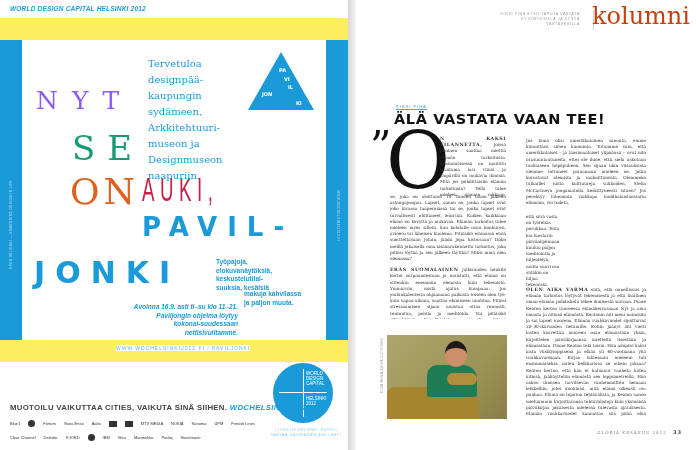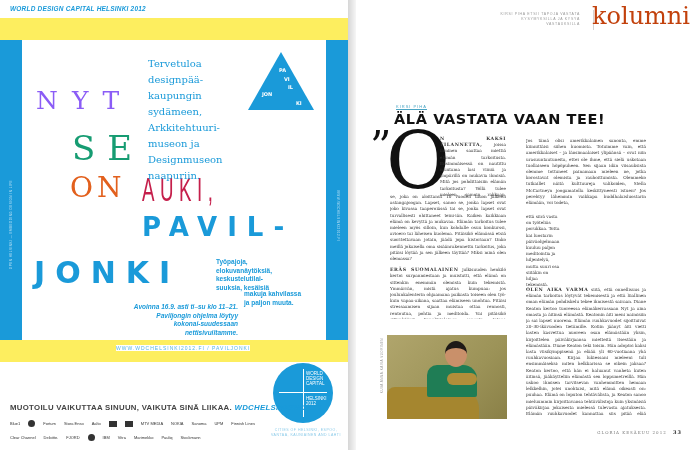--- a/index.html
+++ b/index.html
@@ -10,21 +10,21 @@
   .ad-top { position: absolute; left: 10px; top: 5px; font-size: 6.5px; font-weight: bold; font-style: italic; color: #1a9ad9; letter-spacing: 0.2px; }
   .yellow-top { position: absolute; left: 0; top: 18px; width: 348px; height: 22px; background: #fdee5f; }
   .blue-left { position: absolute; left: 0; top: 40px; width: 22px; height: 300px; background: #1a9ad9; }
   .blue-right { position: absolute; left: 326px; top: 40px; width: 22px; height: 300px; background: #1a9ad9; }
   .yellow-bot { position: absolute; left: 0; top: 340px; width: 348px; height: 22px; background: #fdee5f; }
   .vert-text { position: absolute; font-size: 3px; color: #bfe3f5; letter-spacing: 0.5px; writing-mode: vertical-rl; transform: rotate(180deg); white-space: nowrap; }
   .vt-left { left: 9px; top: 180px; }
   .vt-right { left: 336px; top: 190px; transform: none; }
   .nyt { position: absolute; left: 36px; top: 88px; font-family: "DejaVu Serif", serif; font-size: 25px; color: #8b5cf6; letter-spacing: 14px; line-height: 1; }
   .se { position: absolute; left: 72px; top: 131px; font-family: "DejaVu Serif", serif; font-size: 34px; color: #169c72; letter-spacing: 12px; line-height: 1; }
-  .on { position: absolute; left: 70px; top: 174px; font-family: "DejaVu Serif", serif; font-size: 28px; color: #e2601d; letter-spacing: 4px; line-height: 1; }
+  .on { position: absolute; left: 70px; top: 174px; font-family: "DejaVu Serif", serif; font-size: 36px; color: #e2601d; letter-spacing: 4px; line-height: 1; }
   .auki { position: absolute; left: 142px; top: 172px; font-family: "Liberation Sans Narrow","Liberation Sans", sans-serif; font-size: 34px; color: #c51f4b; letter-spacing: 10px; transform: scaleX(0.55); transform-origin: left; line-height: 1; }
   .pavil { position: absolute; left: 142px; top: 214px; font-family: "DejaVu Sans", sans-serif; font-weight: bold; font-size: 26px; color: #1a9ad9; letter-spacing: 10px; line-height: 1; }
   .jonki { position: absolute; left: 34px; top: 258px; font-family: "DejaVu Sans", sans-serif; font-weight: bold; font-size: 30px; color: #1a9ad9; letter-spacing: 10px; line-height: 1; }
   .welcome { position: absolute; left: 148px; top: 56px; width: 90px; font-family: "DejaVu Serif", serif; font-size: 10px; line-height: 16px; color: #1a9ad9; }
   .triangle { position: absolute; left: 248px; top: 52px; width: 66px; height: 58px; }
   .workshops { position: absolute; left: 216px; top: 258px; width: 70px; font-size: 6.5px; font-weight: bold; color: #1a9ad9; line-height: 8.5px; }
   .workshops-b { position: absolute; left: 244px; top: 290px; width: 60px; font-size: 6.5px; font-weight: bold; color: #1a9ad9; line-height: 8.5px; }
   .open { position: absolute; left: 128px; top: 303px; width: 110px; font-size: 6.5px; font-weight: bold; font-style: italic; color: #1a9ad9; line-height: 8.5px; text-align: right; }
   .url { position: absolute; left: 116px; top: 345px; font-size: 5px; color: #58b5e4; letter-spacing: 1px; background: #fff; }
   .wdc-circle { position: absolute; left: 273px; top: 363px; width: 60px; height: 60px; border-radius: 50%; background: #1a9ad9; }
@@ -107,21 +107,21 @@
 
     <div class="wdc-circle">
       <div class="h"></div>
       <div class="v"></div>
       <div class="t1">WORLD DESIGN CAPITAL</div>
       <div class="t2">HELSINKI 2012</div>
     </div>
     <div class="cities">CITIES OF HELSINKI, ESPOO, VANTAA, KAUNIAINEN AND LAHTI</div>
 
     <div class="slogan">
-      <span class="s-text" style="color:#444;font-style:normal">MUOTOILU VAIKUTTAA SINUUN, VAIKUTA SINÄ LIIKAA.</span>
+      <span class="s-text" style="color:#444;font-style:normal">MUOTOILU VAIKUTTAA CITIES, VAIKUTA SINÄ SIIHEN.</span>
       <span>WDCHELSINKI2012.FI</span>
     </div>
 
     <div class="logos logos-1">
       <span>Blue1</span>
       <span class="dot"></span>
       <span>Fortum</span>
       <span>Stora Enso</span>
       <span>Aalto</span>
       <span class="box"></span>

